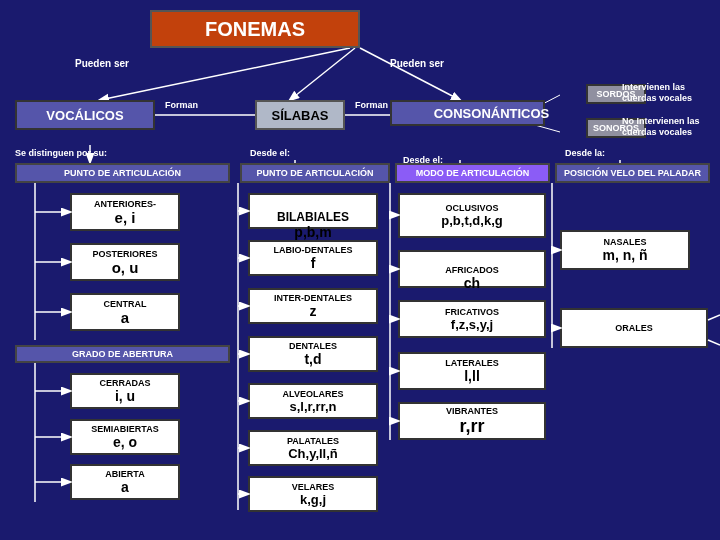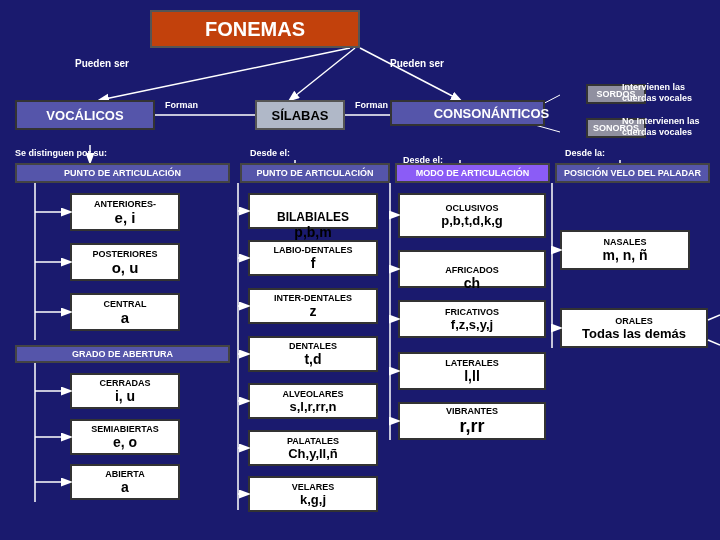--- a/index.html
+++ b/index.html
@@ -277,21 +277,20 @@
   <div style="font-size:18px; font-weight:bold;">r,rr</div>
 </div>
 
 <div class="box box-white" style="left:560px; top:230px; width:130px; height:40px; font-size:9px;">
   <div style="font-size:9px; font-weight:bold;">NASALES</div>
   <div style="font-size:14px; font-weight:bold;">m, n, ñ</div>
 </div>
 
 <div class="box box-white" style="left:560px; top:308px; width:148px; height:40px; font-size:9px;">
   <div style="font-size:9px; font-weight:bold;">ORALES</div>
-  <div style="font-size:13px; font-weight:bold;">Todas las demás</div>
 </div>
 
 <svg style="position:absolute;top:0;left:0;width:720px;height:540px;pointer-events:none;">
 
   <line x1="35" y1="183" x2="35" y2="340" stroke="white" stroke-width="1.5"></line>
   <line x1="35" y1="212" x2="70" y2="212" stroke="white" stroke-width="1.5" marker-end="url(#arrow-white)"></line>
   <line x1="35" y1="262" x2="70" y2="262" stroke="white" stroke-width="1.5" marker-end="url(#arrow-white)"></line>
   <line x1="35" y1="312" x2="70" y2="312" stroke="white" stroke-width="1.5" marker-end="url(#arrow-white)"></line>
 
   <line x1="35" y1="363" x2="35" y2="502" stroke="white" stroke-width="1.5"></line>

